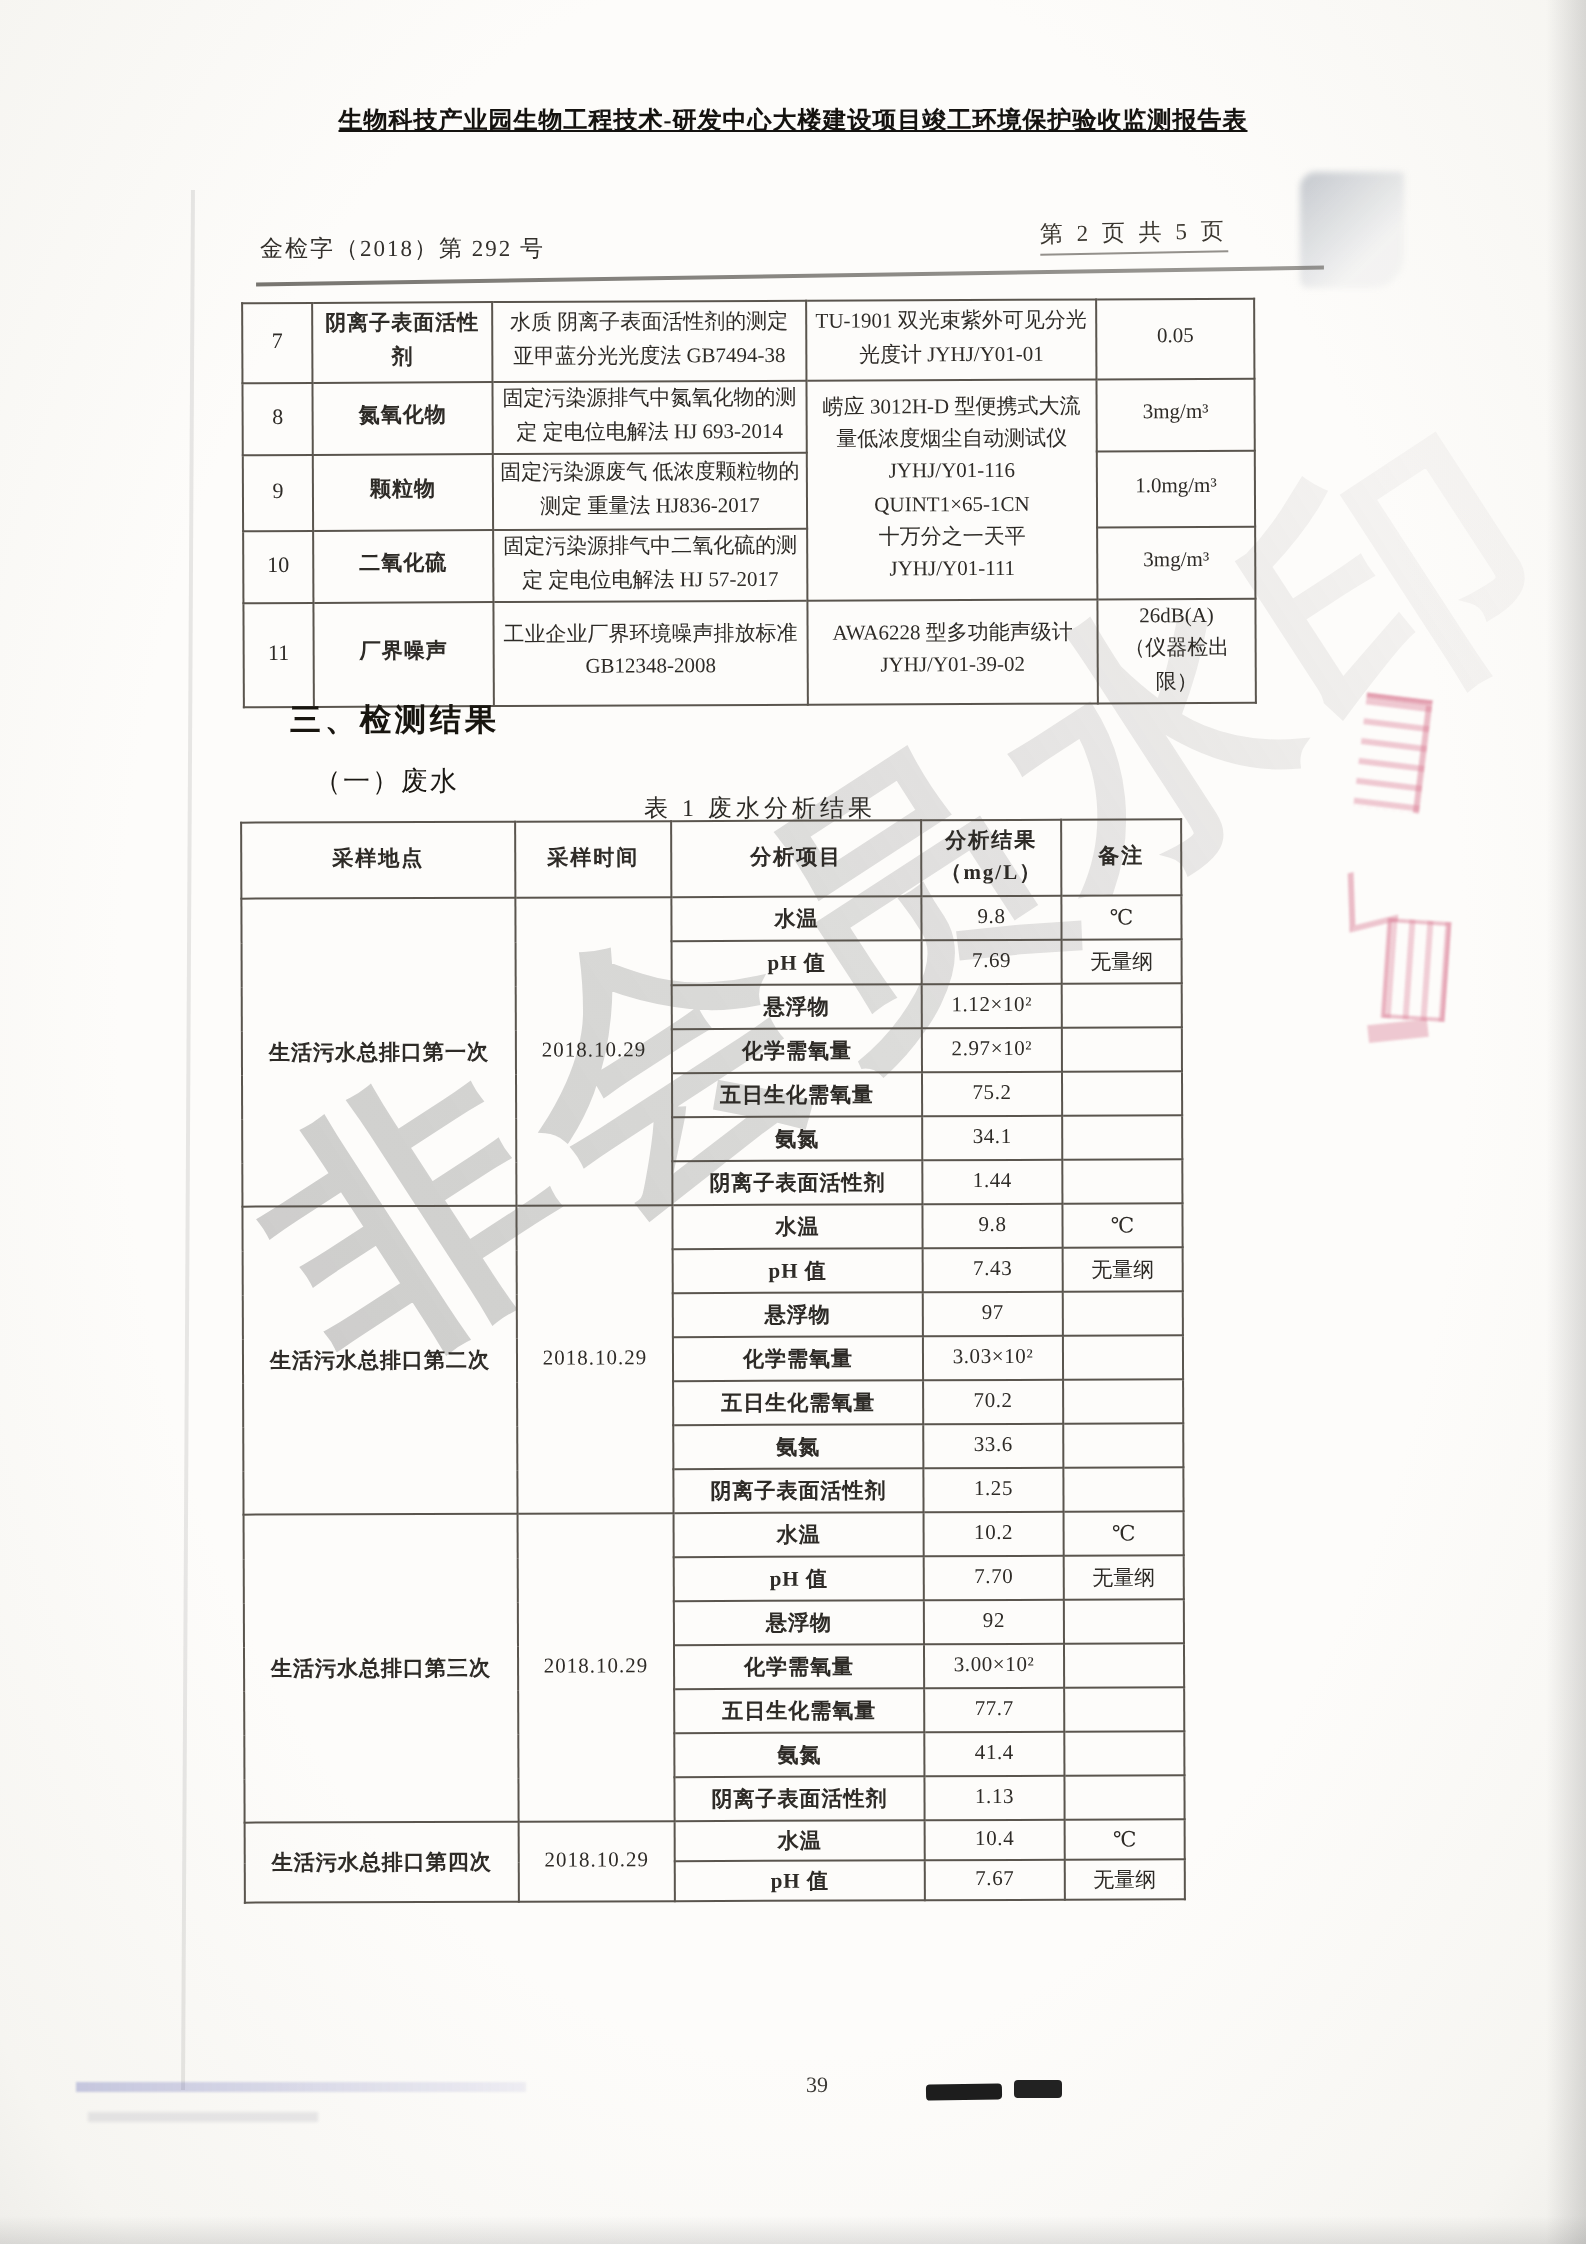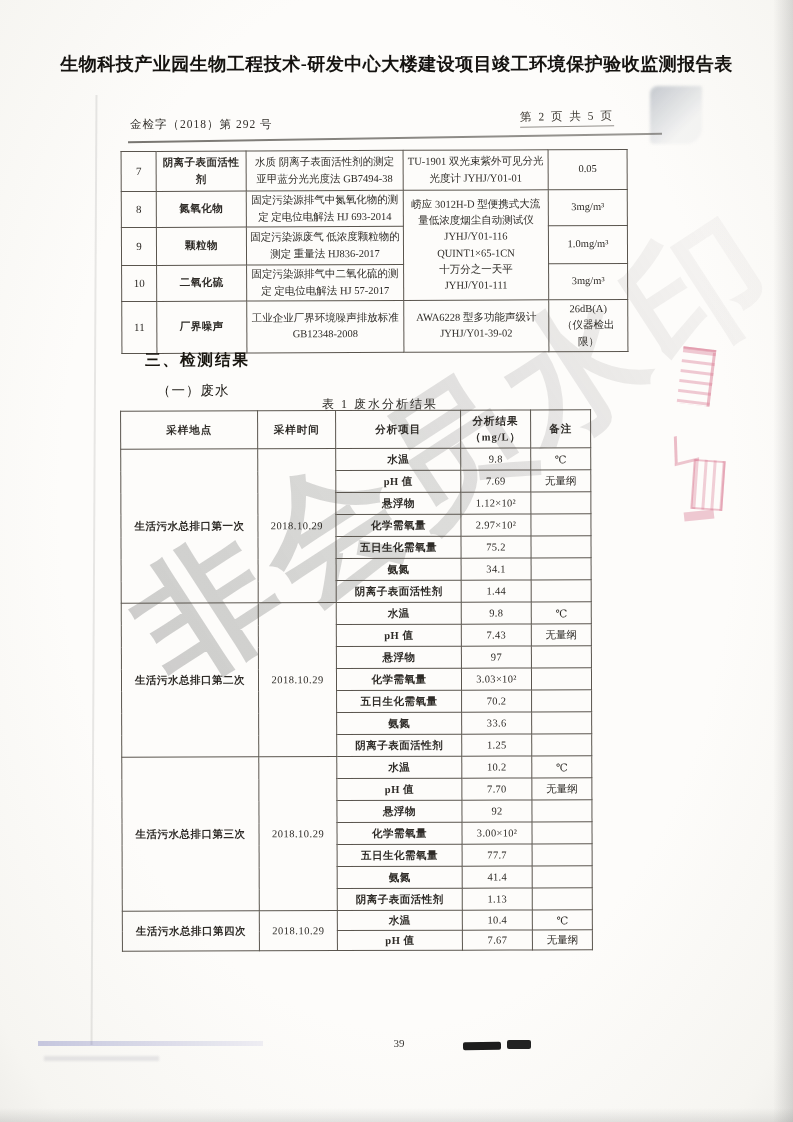--- a/index.html
+++ b/index.html
@@ -51,21 +51,21 @@
     transform:rotate(-14deg) skewX(-12deg);}
   .stamp .f3{position:absolute;left:20px;top:112px;width:28px;height:46px;
     border:2px solid rgba(208,92,122,.45);
     background:repeating-linear-gradient(90deg, rgba(212,100,130,.38) 0 3px, transparent 3px 9px);
     transform:rotate(4deg);}
   .stamp .f4{position:absolute;left:12px;top:163px;width:30px;height:9px;
     background:rgba(208,92,122,.40);transform:rotate(-6deg);}
 
   
   .doc-title{position:absolute;left:0;top:52px;width:100%;text-align:center;
-    font-size:18px;font-weight:700;color:#151310;letter-spacing:.5px;z-index:4;}
+    font-size:12px;font-weight:700;color:#151310;letter-spacing:.5px;z-index:4;text-decoration:underline;}
   .report-no{position:absolute;left:130px;top:117px;font-size:11.5px;color:#33302c;letter-spacing:1px;z-index:4;}
   .page-indicator{position:absolute;left:520px;top:109px;font-size:11.5px;color:#3a362f;letter-spacing:2px;
     border-bottom:1.5px solid rgba(90,86,80,.65);padding-bottom:2px;transform:rotate(-1deg);z-index:4;}
   .head-rule{position:absolute;left:128px;top:137px;width:534px;height:2px;
     background:linear-gradient(90deg, rgba(75,72,66,.75), rgba(75,72,66,.55));transform:rotate(-.9deg);z-index:4;}
 
   
   table{border-collapse:collapse;table-layout:fixed;position:absolute;z-index:4;}
   td{border:1px solid #5a554e;text-align:center;vertical-align:middle;
      color:#2e2b27;padding:1px 3px;overflow:hidden;}
@@ -92,21 +92,21 @@
   .wtable td.item{font-weight:700;letter-spacing:.5px;}
   .wtable td.res{letter-spacing:.3px;}
 
   
   .footer{position:absolute;left:131px;top:959px;font-family:"Liberation Sans","DejaVu Sans",sans-serif;
     font-size:11px;color:#22201d;z-index:4;}
   .footer .line1 b{font-family:"Liberation Serif","DejaVu Serif",serif;font-weight:700;
     text-decoration:underline;letter-spacing:.5px;margin-right:4px;}
   .footer .line1 span{margin-right:10px;}
   .footer .line2{margin-top:7px;}
-  .page-number{position:absolute;left:384px;top:1037px;width:30px;text-align:center;
+  .page-number{position:absolute;left:384px;top:1037px;width:30px;text-align:right;
     font-size:11px;color:#3b3935;z-index:4;}
 </style>
 </head>
 <body>
 
 <div id="paper">
 
   <div class="doc-title">生物科技产业园生物工程技术-研发中心大楼建设项目竣工环境保护验收监测报告表</div>
   <div class="report-no">金检字（2018）第 292 号</div>
   <div class="page-indicator">第 2 页 共 5 页</div>

